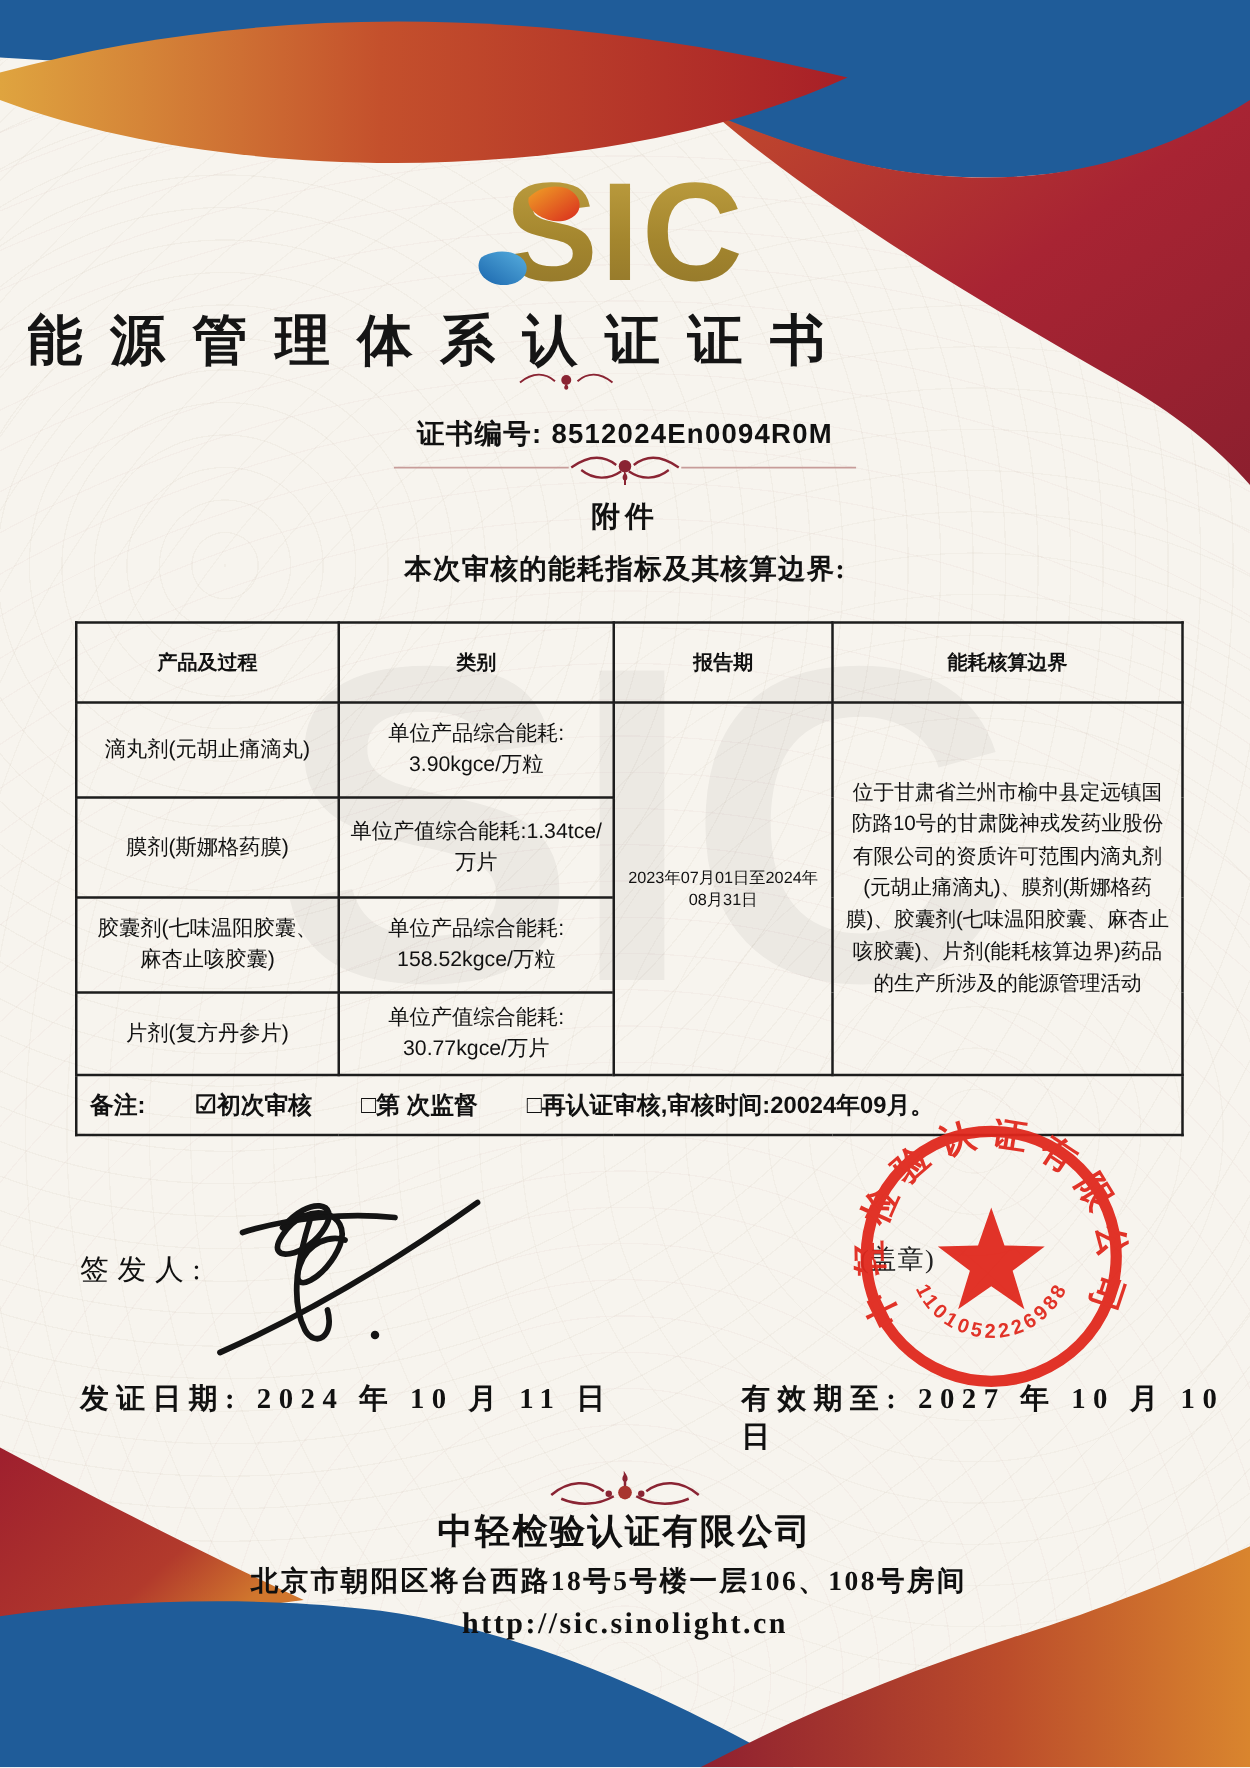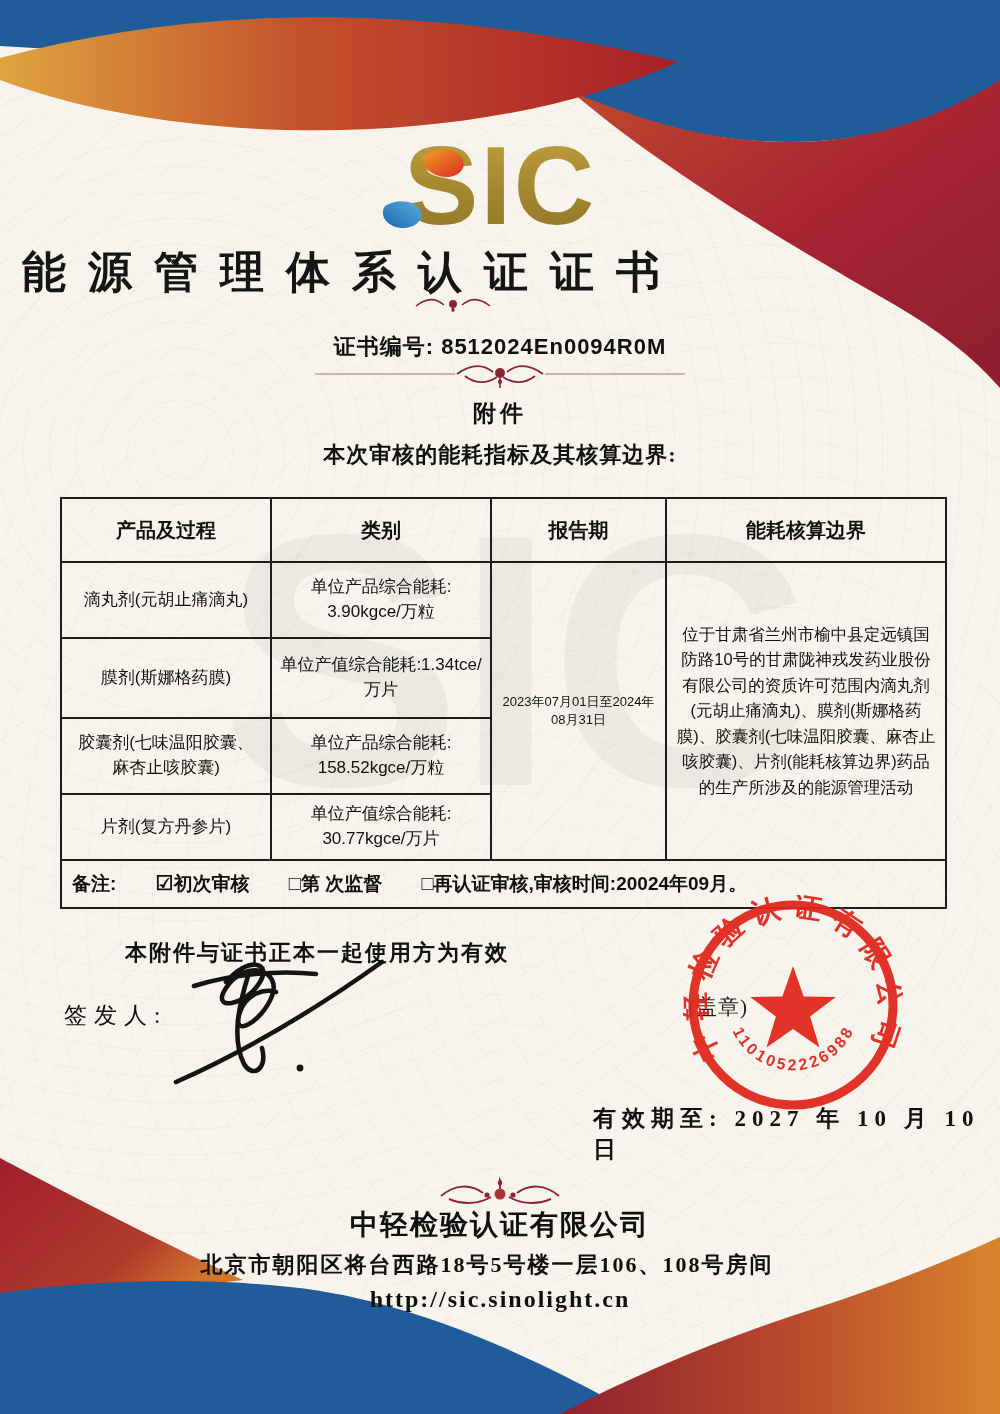--- a/index.html
+++ b/index.html
@@ -40,21 +40,21 @@
     font-family:"Liberation Serif",serif;font-weight:bold;font-size:22px;color:#111;letter-spacing:1px;
   }
   table.spec{
     position:absolute;left:60px;top:497px;width:885px;
     border-collapse:collapse;table-layout:fixed;background:transparent;
   }
   table.spec td,table.spec th{
     border:2px solid #1d1d1d;padding:4px 8px;vertical-align:middle;text-align:center;
     color:#111;background:transparent;
   }
-  table.spec th{font-size:20px;font-weight:bold;height:54px;}
+  table.spec th{font-size:16px;font-weight:bold;height:54px;}
   td.prod,td.cat{font-size:17px;line-height:1.45;}
   td.cat{font-weight:500;}
   td.period{font-size:13px;}
   td.boundary{font-size:16.5px;line-height:1.55;padding:8px 12px;}
   tr.noterow td{height:30px;text-align:left;font-size:19px;font-weight:bold;padding:8px 10px;}
   .noteitem{margin-left:34px;}
   .noteitem .box{font-size:20px;}
   .validity{
     position:absolute;left:125px;top:938px;
     font-family:"Liberation Serif",serif;font-weight:bold;font-size:22px;color:#111;letter-spacing:2px;
@@ -236,21 +236,20 @@
         <td colspan="4">
           <span>备注:</span>
           <span class="noteitem"><span class="box">☑</span><span>初次审核</span></span>
           <span class="noteitem"><span class="box">□</span><span>第 次监督</span></span>
           <span class="noteitem"><span class="box">□</span><span>再认证审核,审核时间:20024年09月。</span></span>
         </td>
       </tr>
     </tbody>
       </table>
 
-    <div class="validity">本附件与证书正本一起使用方为有效</div>
 
     <div class="signer">签发人:</div>
 
     <svg class="signature" width="250" height="155" viewBox="0 0 250 155">
       <g fill="none" stroke="#141414" stroke-width="4.6" stroke-linecap="round">
         <path d="M78,36 C100,10 124,16 112,36 C98,60 62,66 78,42 C98,12 134,24 124,50 C114,76 82,94 92,66 C98,48 116,42 128,46"></path>
         <path d="M100,30 C90,62 84,94 96,118 C104,132 120,124 114,102"></path>
         <path d="M46,40 C84,28 130,24 168,28"></path>
         <path d="M234,16 C192,46 118,96 28,136"></path>
       </g>
@@ -267,20 +266,24 @@
       <circle cx="110" cy="110" r="100" fill="none" stroke="#e0271c" stroke-width="9"></circle>
       <polygon fill="#e0271c" points="110,71 120.6,101.4 152.8,102.1 127.1,121.6 136.5,152.4 110,134 83.5,152.4 92.9,121.6 67.2,102.1 99.4,101.4"></polygon>
       <text font-family="Liberation Serif, serif" font-size="28" font-weight="bold" fill="#e0271c">
         <textPath href="#sealTop" startOffset="0" textLength="372">中轻检验认证有限公司</textPath>
       </text>
       <text font-family="Liberation Sans, sans-serif" font-size="16" font-weight="bold" fill="#e0271c">
         <textPath href="#sealBottom" startOffset="4" textLength="152">1101052226988</textPath>
       </text>
     </svg>
 
+    <div class="dateline issue">
+      <span>发证日期:</span>
+      <span>2024 年 10 月 11 日</span>
+    </div>
     <div class="dateline expiry">
       <span>有效期至:</span>
       <span>2027 年 10 月 10 日</span>
     </div>
 
     <svg class="footer-orn" width="130" height="30" viewBox="0 0 130 30">
       <g fill="none" stroke="#8a2433" stroke-width="2">
         <path d="M6,20 C20,8 36,8 48,17"></path>
         <path d="M124,20 C110,8 94,8 82,17"></path>
         <path d="M14,23 C28,29 44,28 56,21"></path>

